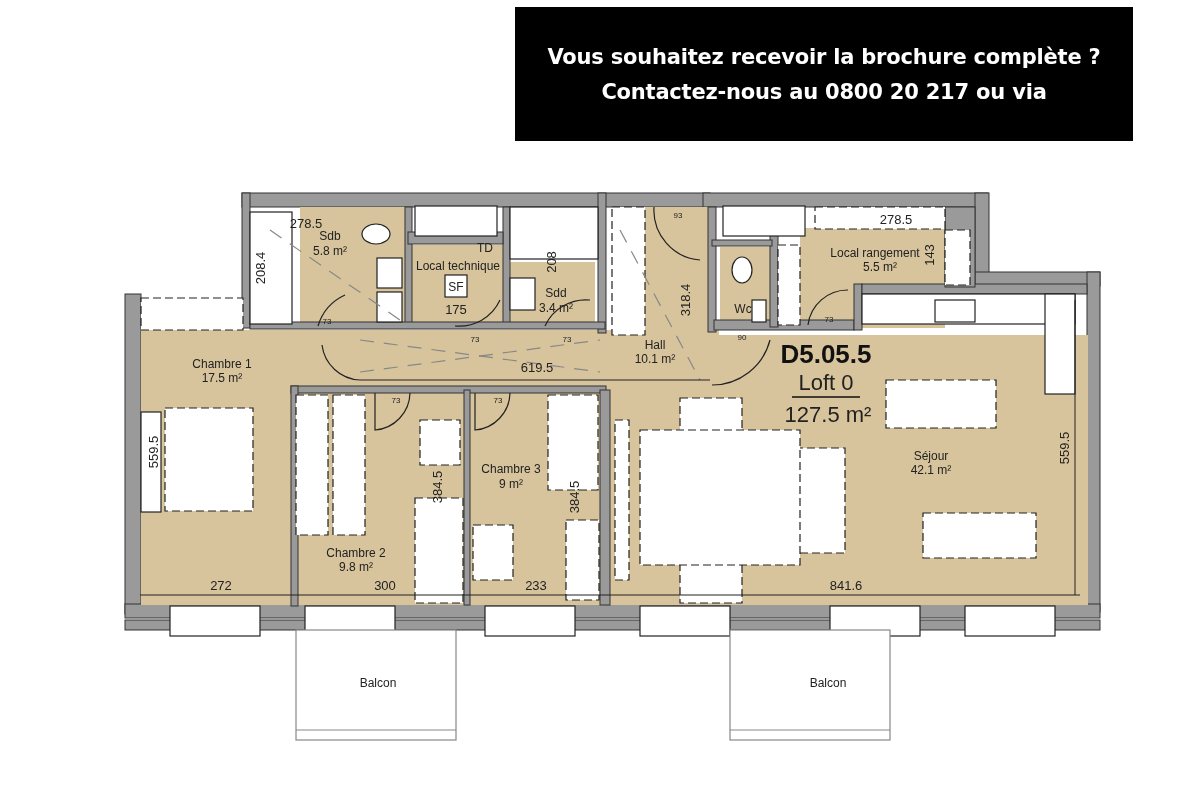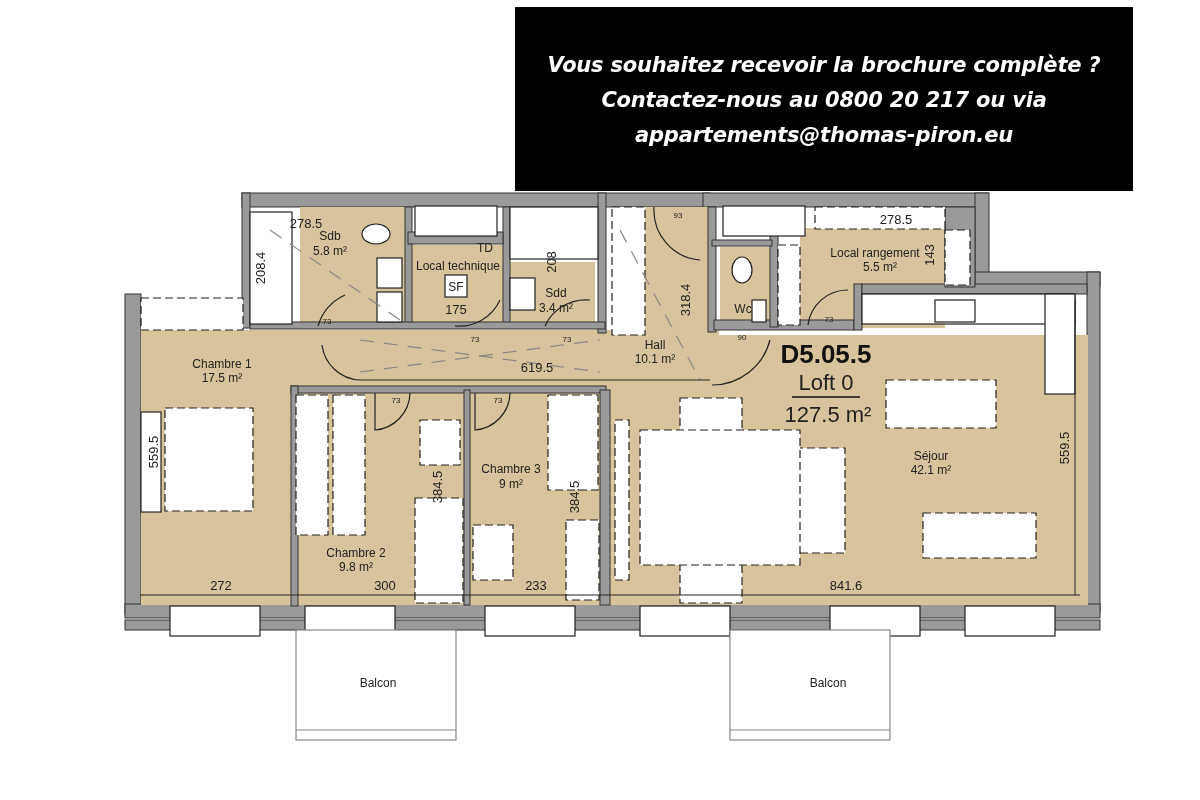--- a/index.html
+++ b/index.html
@@ -1,18 +1,18 @@
 <!DOCTYPE html>
 <html><head>
 <meta charset="utf-8">
 <style>
   html, body { margin:0; padding:0; background:#ffffff; }
   body { width:1200px; height:800px; position:relative; overflow:hidden; font-family:"Liberation Sans", sans-serif; }
-  .banner { position:absolute; left:515px; top:7px; width:618px; height:184px; background:#000; color:#fff;
-            display:flex; flex-direction:column; justify-content:center; align-items:center; box-sizing:border-box; padding-top:2px;font-style:italic; }
+  .banner { position:absolute; left:515px; top:7px; width:618px; height:134px; background:#000; color:#fff;
+            display:flex; flex-direction:column; justify-content:center; align-items:center; box-sizing:border-box; padding-top:2px; }
   .banner div { font-family:"DejaVu Sans", sans-serif; font-weight:bold; font-size:21px; line-height:35px; letter-spacing:-0.2px; white-space:nowrap; }
   svg.plan { position:absolute; left:0; top:0; }
   .lbl { font-family:"Liberation Sans", sans-serif; font-size:12px; fill:#222; }
   .lbls { font-family:"Liberation Sans", sans-serif; font-size:8px; fill:#222; }
   .dim { font-family:"Liberation Sans", sans-serif; font-size:13px; fill:#222; }
   .big { font-family:"Liberation Sans", sans-serif; font-weight:bold; font-size:26px; fill:#111; }
   .mid { font-family:"Liberation Sans", sans-serif; font-size:22px; fill:#222; }
   .wall { fill:#9a9a9a; stroke:#333; stroke-width:1; }
   .floor { fill:#d7c49c; }
   .furn { fill:#ffffff; stroke:#222; stroke-width:1.2; stroke-dasharray:8 4; }
@@ -20,21 +20,20 @@
   .line { stroke:#222; stroke-width:1; fill:none; }
   .door { stroke:#222; stroke-width:1.2; fill:none; }
   .dash { stroke:#888; stroke-width:1.2; stroke-dasharray:14 10; fill:none; }
 </style>
 </head>
 <body>
 
 <div class="banner">
   <div>Vous souhaitez recevoir la brochure complète ?</div>
   <div>Contactez-nous au 0800 20 217 ou via</div>
-  <div>appartements@thomas-piron.eu</div>
 </div>
 
 <svg class="plan" width="1200" height="800" viewBox="0 0 1200 800">
 
   <g>
     <rect class="wall" x="242" y="193" width="468" height="14"></rect>
     <rect class="wall" x="703" y="193" width="285" height="14"></rect>
     <rect class="wall" x="975" y="193" width="14" height="86"></rect>
     <rect class="wall" x="975" y="272" width="125" height="14"></rect>
     <rect class="wall" x="1087" y="272" width="13" height="340"></rect>

